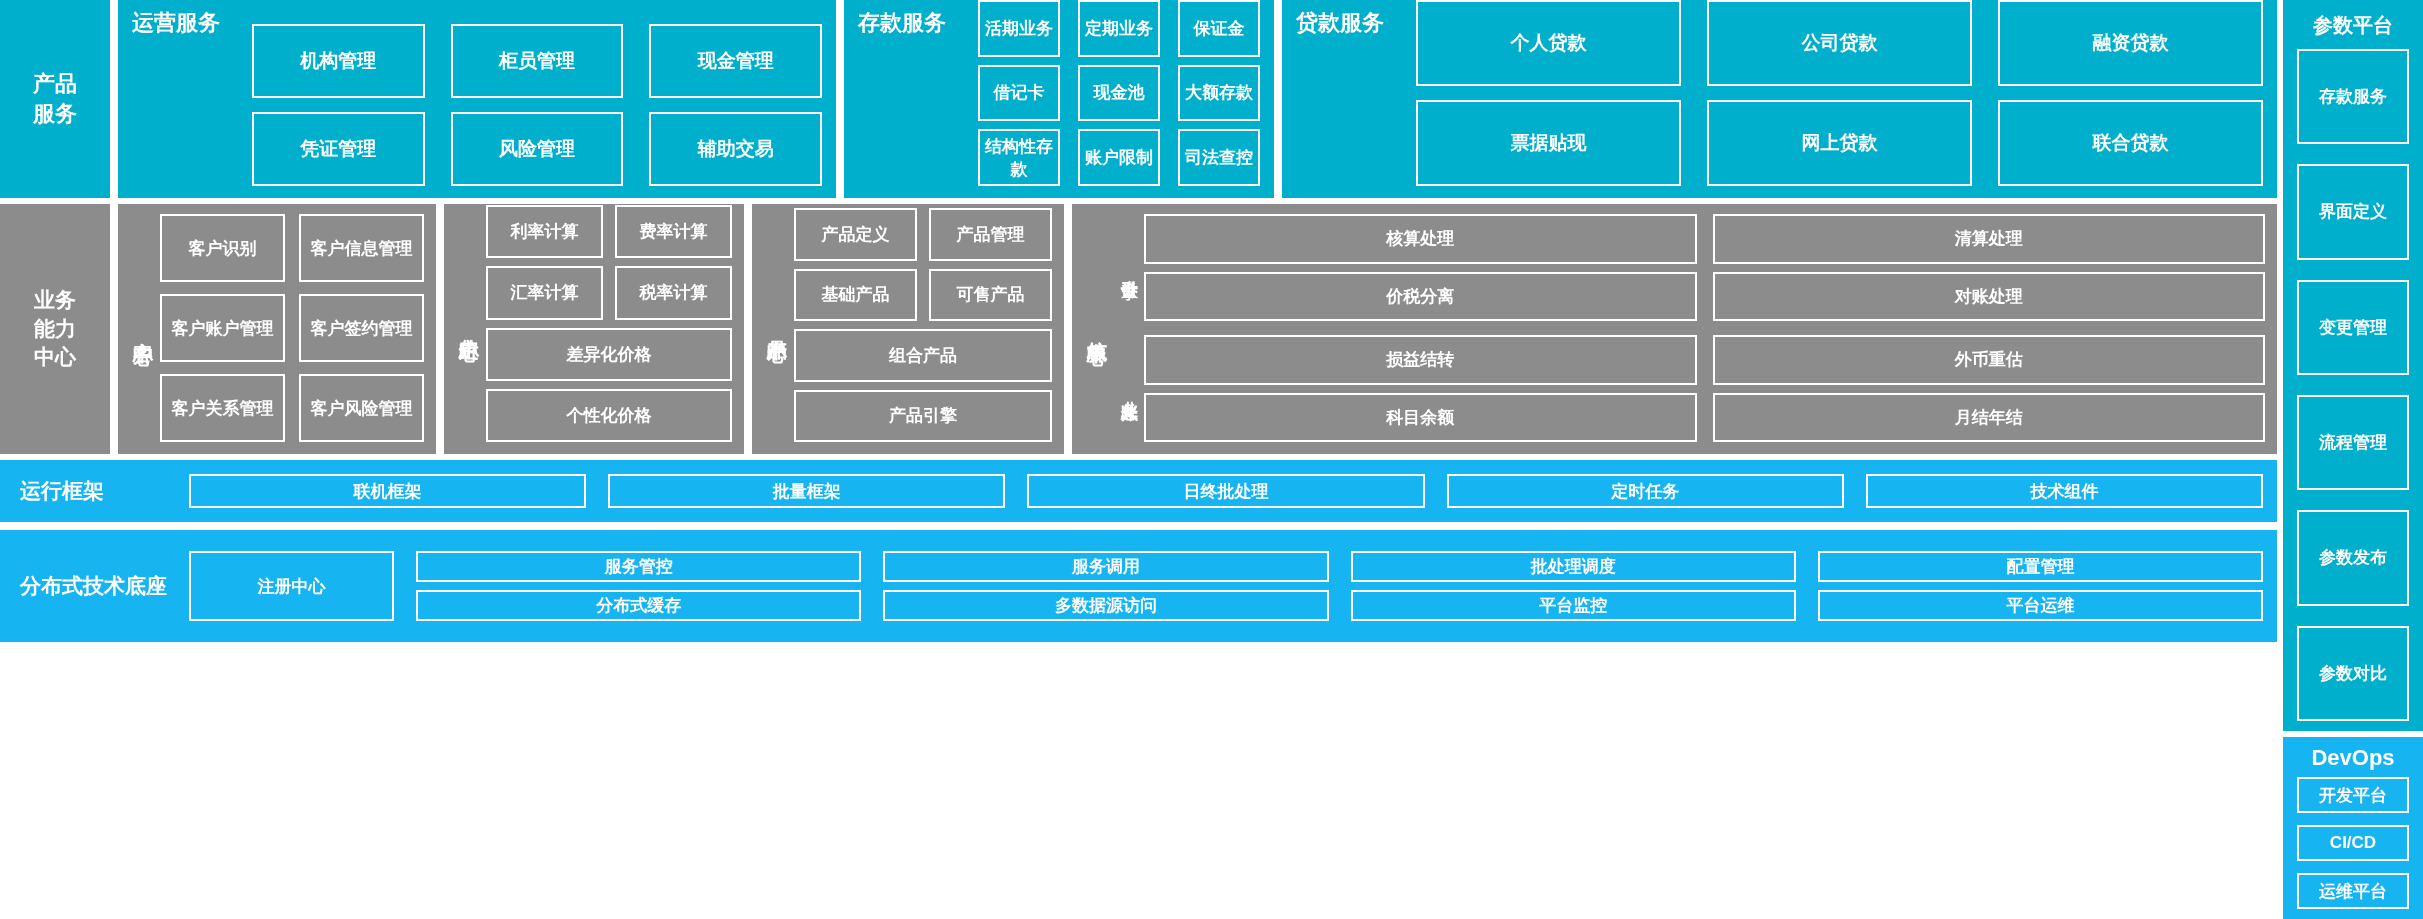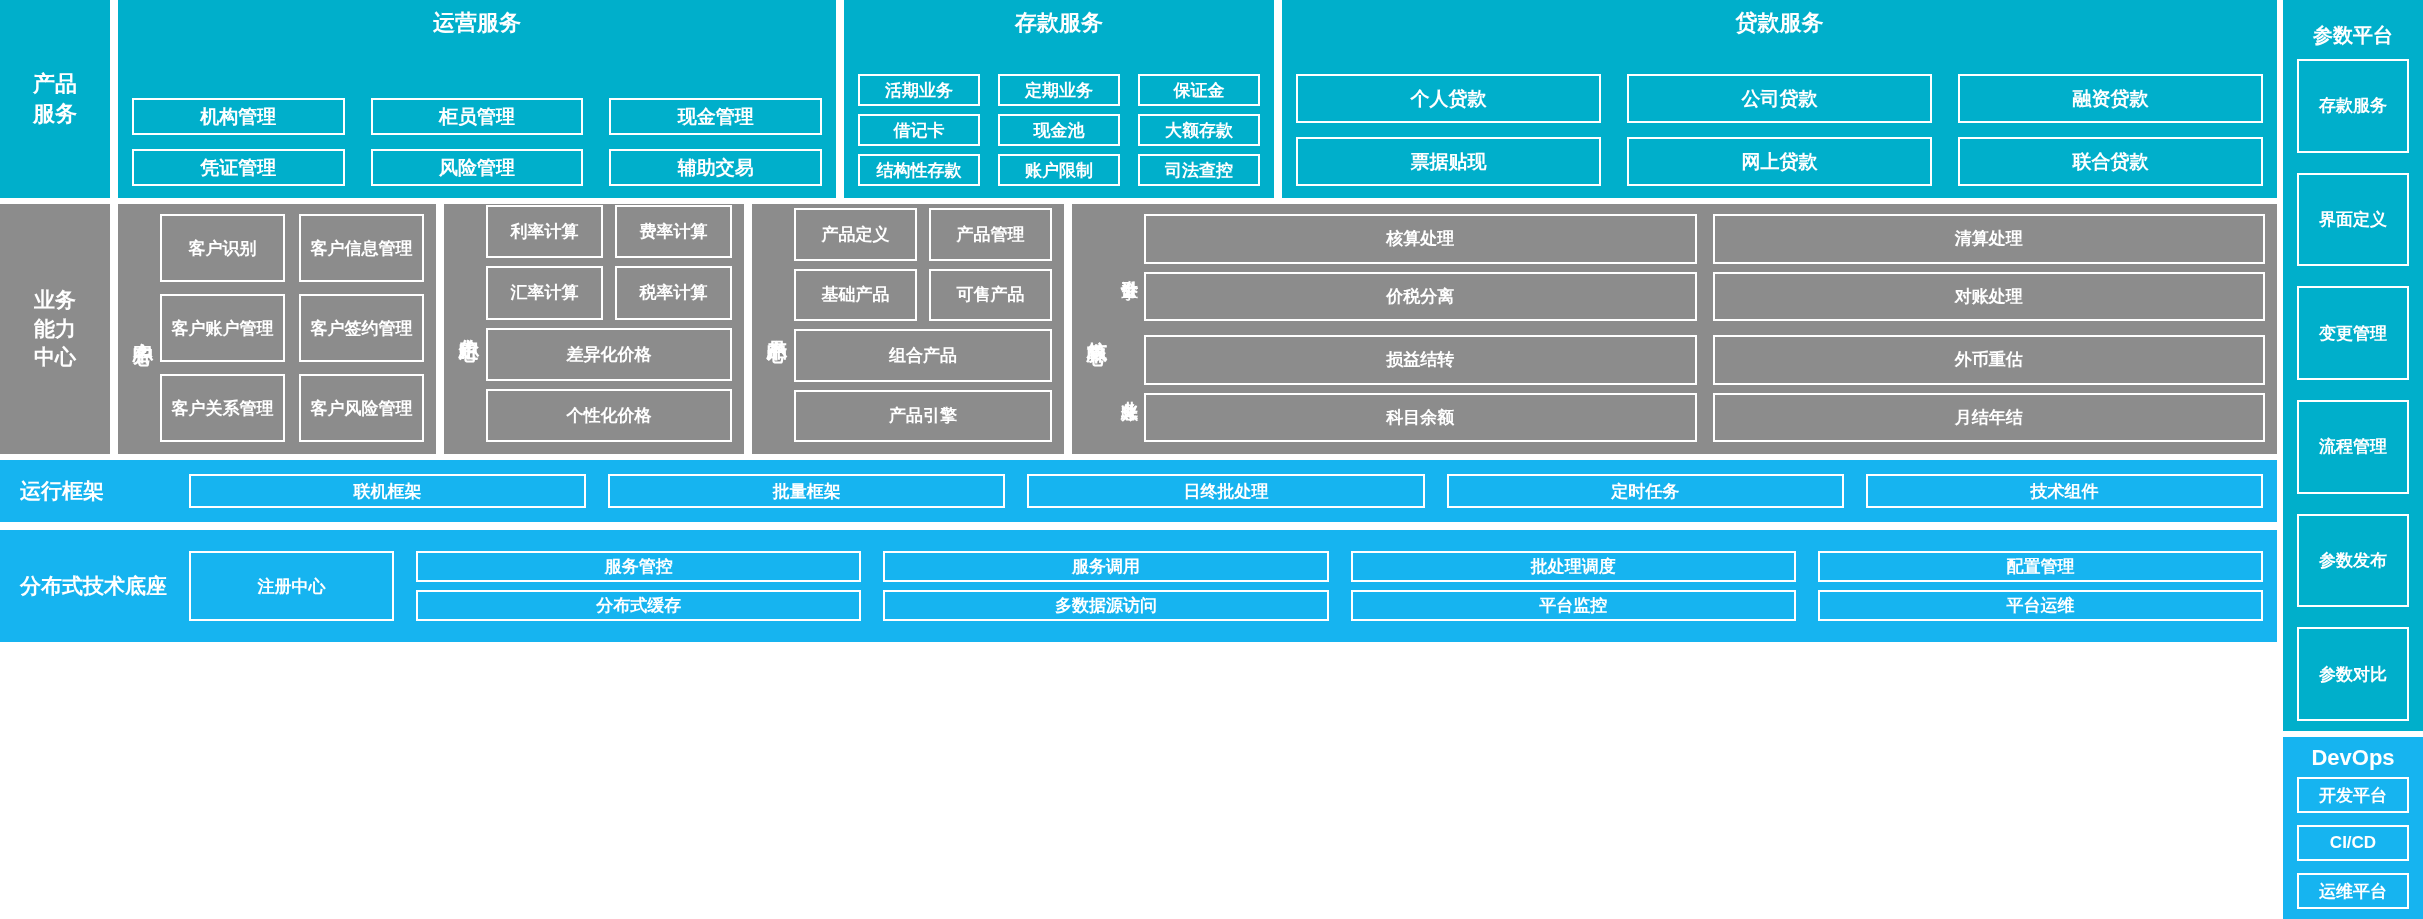--- a/index.html
+++ b/index.html
@@ -34,21 +34,21 @@
     font-size: 21px;
     line-height: 1.35;
     text-align: center;
   }
 
   .panelrow { display: flex; gap: 8px; flex: 1 1 auto; min-width: 0; }
 
   .panel {
     position: relative;
     display: flex;
-    flex-direction: column;
+    flex-direction: row;
     min-width: 0;
     gap: 32px;
   }
   .panel-title {
     color: #ffffff;
     font-weight: bold;
     font-size: 22px;
     text-align: center;
     padding: 8px 0 4px 0;
     flex: 0 0 auto;
@@ -103,21 +103,21 @@
   
   .right-col {
     position: absolute;
     right: 0; top: 0;
     width: 140px;
     display: flex; flex-direction: column;
     gap: 6px;
   }
   .param-panel {
     height: 731px;
-    padding: 18px 14px 10px 14px;
+    padding: 8px 14px 10px 14px;
     display: flex; flex-direction: column;
   }
   .param-title {
     color: #fff; font-weight: bold; font-size: 20px; text-align: center;
     padding: 4px 0 10px 0;
   }
   .param-grid {
     flex: 1 1 auto;
     display: grid;
     grid-template-rows: repeat(6, 1fr);

